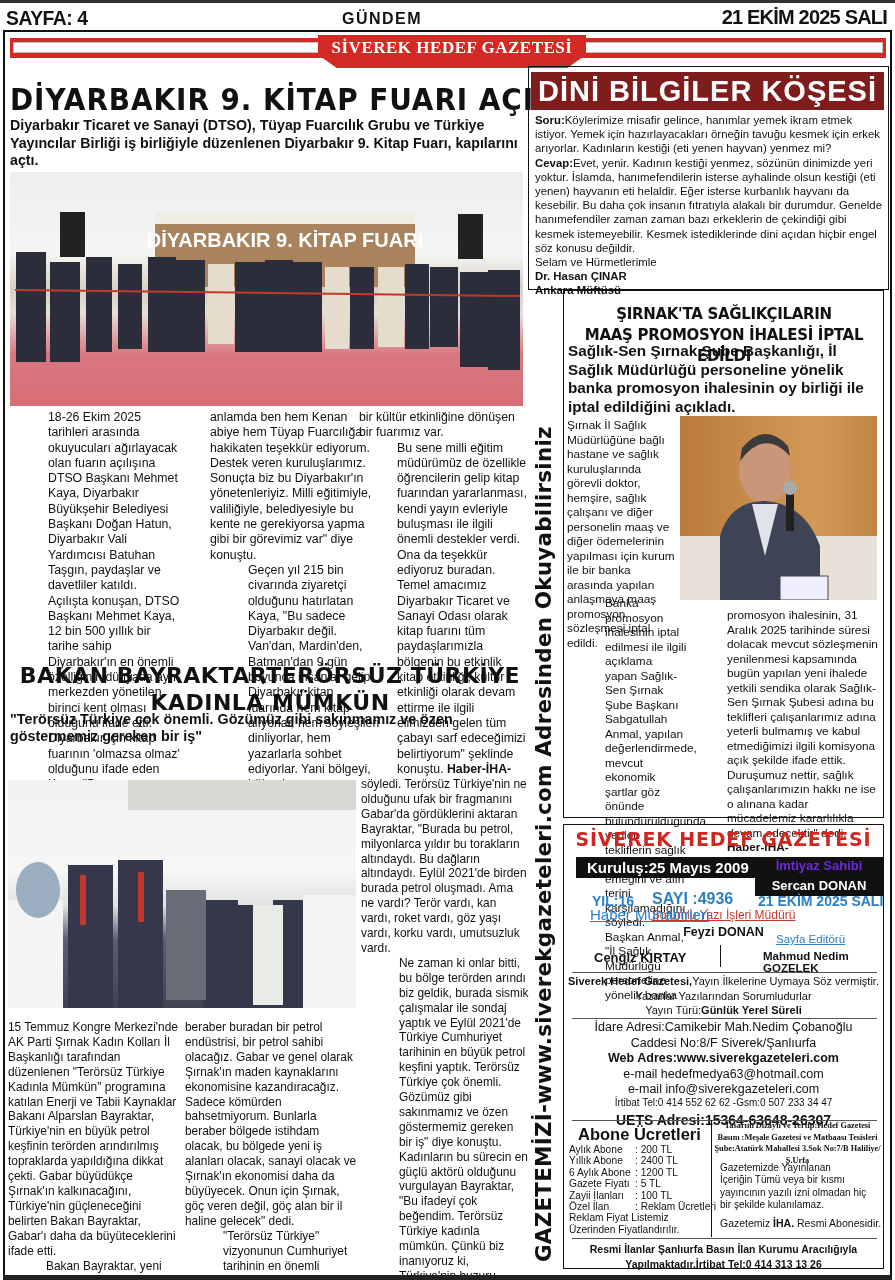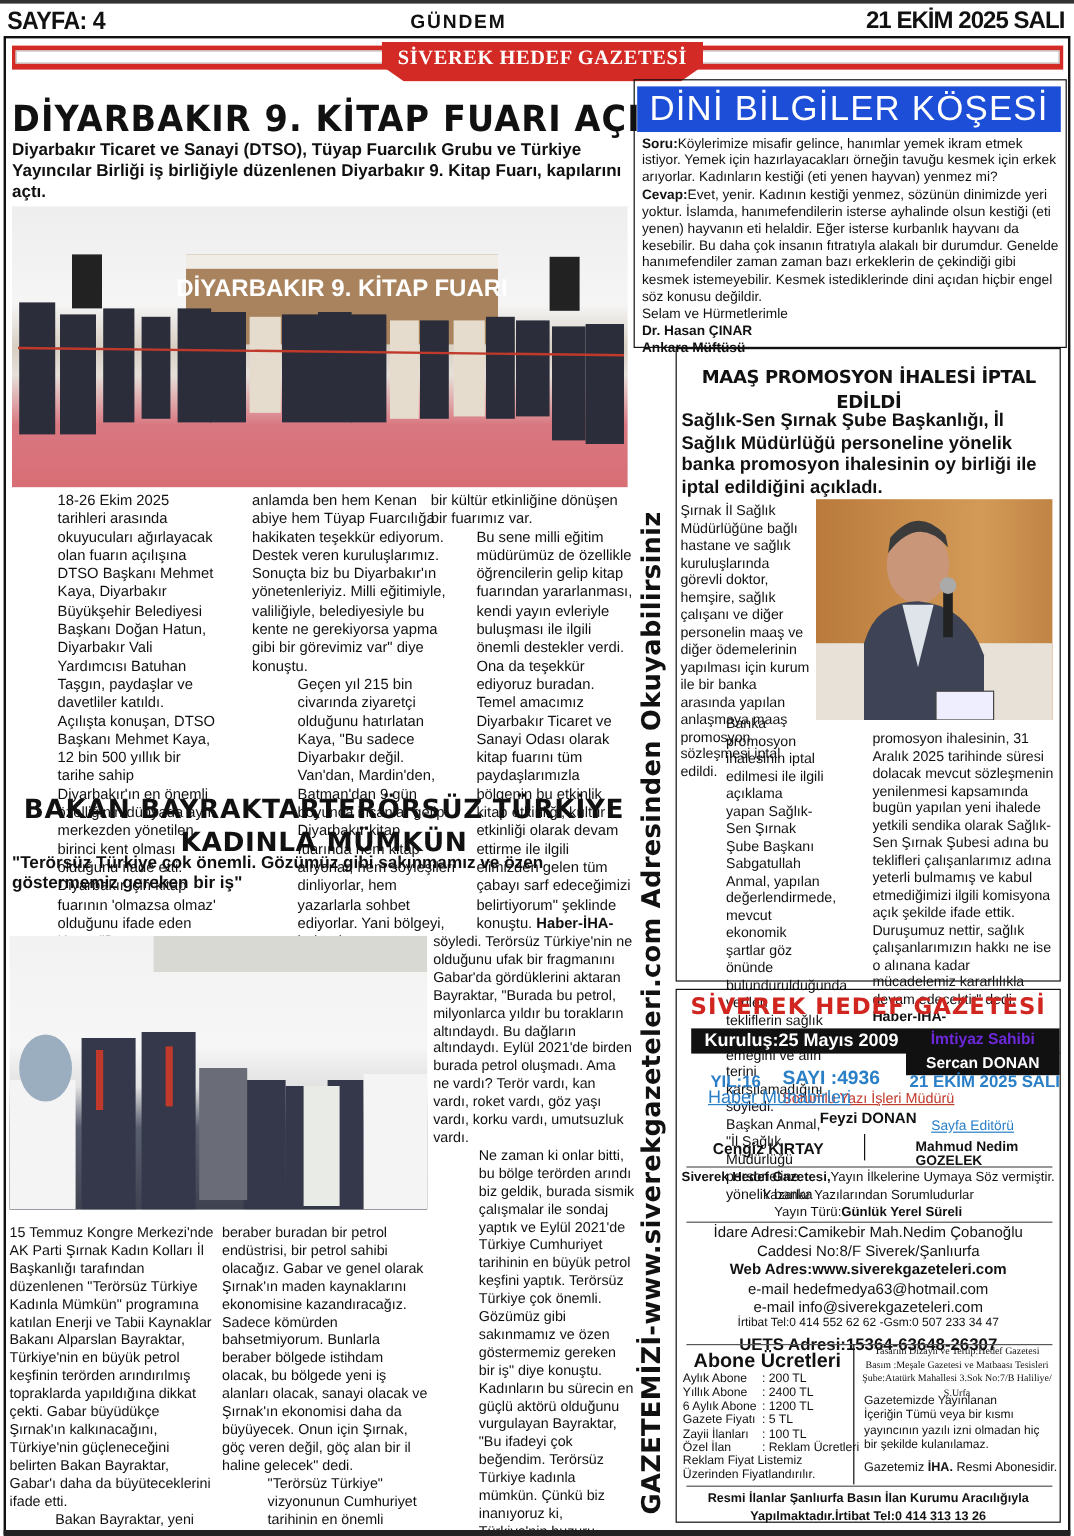--- a/index.html
+++ b/index.html
@@ -24,22 +24,22 @@
   .h1 { position: absolute; left: 10px; top: 82px; font-size: 30px; font-weight: 900; letter-spacing: 1px; font-family: "DejaVu Sans", sans-serif; transform: scaleX(0.93); transform-origin: left; white-space: nowrap; }
   .lead { position: absolute; left: 10px; top: 117px; width: 515px; font-size: 14.2px; font-weight: bold; line-height: 17.5px; }
   .photo { position: absolute; overflow: hidden; }
   .photo1 { left: 10px; top: 172px; width: 513px; height: 234px; background: linear-gradient(#eeeeee 0%, #f5f5f5 35%, #d8cfc3 50%, #e6e0da 60%, #d97780 78%, #d86e76 100%); }
   .col { position: absolute; font-size: 12.3px; line-height: 15.3px; }
   .col p { text-indent: 0; }
   .ind { padding-left: 38px; }
 
   
   .dini-box { position: absolute; left: 528px; top: 66px; width: 361px; height: 224px; border: 1px solid #111; }
-  .dini-title { position: absolute; left: 531px; top: 72px; width: 353px; height: 38px; background: #1d4ed8; color: #fff;
-    font-size: 29px; font-weight: normal; text-align: center; line-height: 38px; letter-spacing: 1px; }
+  .dini-title { position: absolute; left: 531px; top: 72px; width: 353px; height: 38px; background: #7f1d1d; color: #fff;
+    font-size: 29px; font-weight: bold; text-align: center; line-height: 38px; letter-spacing: 1px; }
   .dini-text { position: absolute; left: 535px; top: 113px; width: 350px; font-size: 11.4px; line-height: 14.2px; }
 
   
   .vert { position: absolute; left: 531px; top: 1262px; width: 960px; height: 28px; transform: rotate(-90deg); transform-origin: 0 0;
     font-weight: bold; font-size: 21.5px; letter-spacing: 0.2px; white-space: nowrap; font-family: "DejaVu Sans", sans-serif; transform: rotate(-90deg) scaleY(1); }
 
   
   .sirnak-box { position: absolute; left: 563px; top: 290px; width: 321px; height: 528px; border: 1px solid #111; }
   .sirnak-title { position: absolute; left: 565px; top: 304px; width: 318px; text-align: center; font-weight: bold; font-size: 15px; line-height: 21px; font-family: "DejaVu Sans", sans-serif; letter-spacing: -0.3px; }
   .sirnak-lead { position: absolute; left: 568px; top: 342px; width: 315px; font-weight: bold; font-size: 15.3px; line-height: 18.5px; }
@@ -69,21 +69,21 @@
   .mast-se { position: absolute; left: 776px; top: 933px; color: #2a7fc7; font-size: 11.5px; text-decoration: underline; }
   .mast-mahmud { position: absolute; left: 763px; top: 950px; font-weight: bold; font-size: 11.5px; }
   .mast-vline { position: absolute; left: 720px; top: 945px; width: 1px; height: 22px; background: #111; }
   .hr { position: absolute; left: 572px; width: 305px; height: 1px; background: #555; }
   .center-txt { position: absolute; left: 563px; width: 321px; text-align: center; }
   .ab-title { position: absolute; left: 578px; top: 1125px; font-weight: bold; font-size: 16.5px; }
   .ab-list { position: absolute; left: 569px; top: 1144px; font-size: 10.2px; line-height: 11.4px; }
   .ab-list .row { display: flex; }
   .ab-list .k { width: 66px; white-space: nowrap; }
   .ab-vline { position: absolute; left: 711px; top: 1120px; width: 1px; height: 117px; background: #111; }
-  .tas { position: absolute; left: 711px; top: 1120px; width: 173px; text-align: center; font-family: "Liberation Serif", serif; font-weight: normal; font-size: 8.3px; line-height: 11.5px; }
+  .tas { position: absolute; left: 711px; top: 1120px; width: 173px; text-align: center; font-family: "Liberation Serif", serif; font-weight: bold; font-size: 8.3px; line-height: 11.5px; }
   .gaz-note { position: absolute; left: 720px; top: 1162px; font-size: 10px; line-height: 12.3px; }
   .ihaline { position: absolute; left: 720px; top: 1217px; font-size: 10.5px; }
   .resmi { position: absolute; left: 563px; top: 1242px; width: 321px; text-align: center; font-weight: bold; font-size: 10.5px; line-height: 15px; }
   .bottomline { position: absolute; left: 3px; top: 1275px; width: 889px; height: 5px; background: #222; }
 </style>
 </head>
 <body>
 
 <div class="topline"></div>
 <div class="hdr-left">SAYFA: 4</div>
@@ -152,20 +152,21 @@
   <p><b>Cevap:</b><span>Evet, yenir. Kadının kestiği yenmez, sözünün dinimizde yeri yoktur. İslamda, hanımefendilerin isterse ayhalinde olsun kestiği (eti yenen) hayvanın eti helaldir. Eğer isterse kurbanlık hayvanı da kesebilir. Bu daha çok insanın fıtratıyla alakalı bir durumdur. Genelde hanımefendiler zaman zaman bazı erkeklerin de çekindiği gibi kesmek istemeyebilir. Kesmek istediklerinde dini açıdan hiçbir engel söz konusu değildir.</span></p>
   <p>Selam ve Hürmetlerimle</p>
   <p><b>Dr. Hasan ÇINAR</b></p>
   <p><b>Ankara Müftüsü</b></p>
 </div>
 
 <div class="vert">GAZETEMİZİ-www.siverekgazeteleri.com Adresinden Okuyabilirsiniz</div>
 
 <div class="sirnak-box"></div>
 <div class="sirnak-title">
+  <div>ŞIRNAK'TA SAĞLIKÇILARIN</div>
   <div>MAAŞ PROMOSYON İHALESİ İPTAL EDİLDİ</div>
 </div>
 <div class="sirnak-lead">Sağlık-Sen Şırnak Şube Başkanlığı, İl Sağlık Müdürlüğü personeline yönelik banka promosyon ihalesinin oy birliği ile iptal edildiğini açıkladı.</div>
 <div class="col" style="left:567px;top:418px;width:108px;font-size:11.8px;line-height:14.5px;">
   <p>Şırnak İl Sağlık Müdürlüğüne bağlı hastane ve sağlık kuruluşlarında görevli doktor, hemşire, sağlık çalışanı ve diğer personelin maaş ve diğer ödemelerinin yapılması için kurum ile bir banka arasında yapılan anlaşmaya maaş promosyon sözleşmesi iptal edildi.</p>
 </div>
 <div class="photo photo2">
   <svg width="197" height="184">
     <rect x="0" y="120" width="197" height="64" fill="#e7e1d8"></rect>
     <ellipse cx="85" cy="55" rx="26" ry="32" fill="#c99679"></ellipse>

